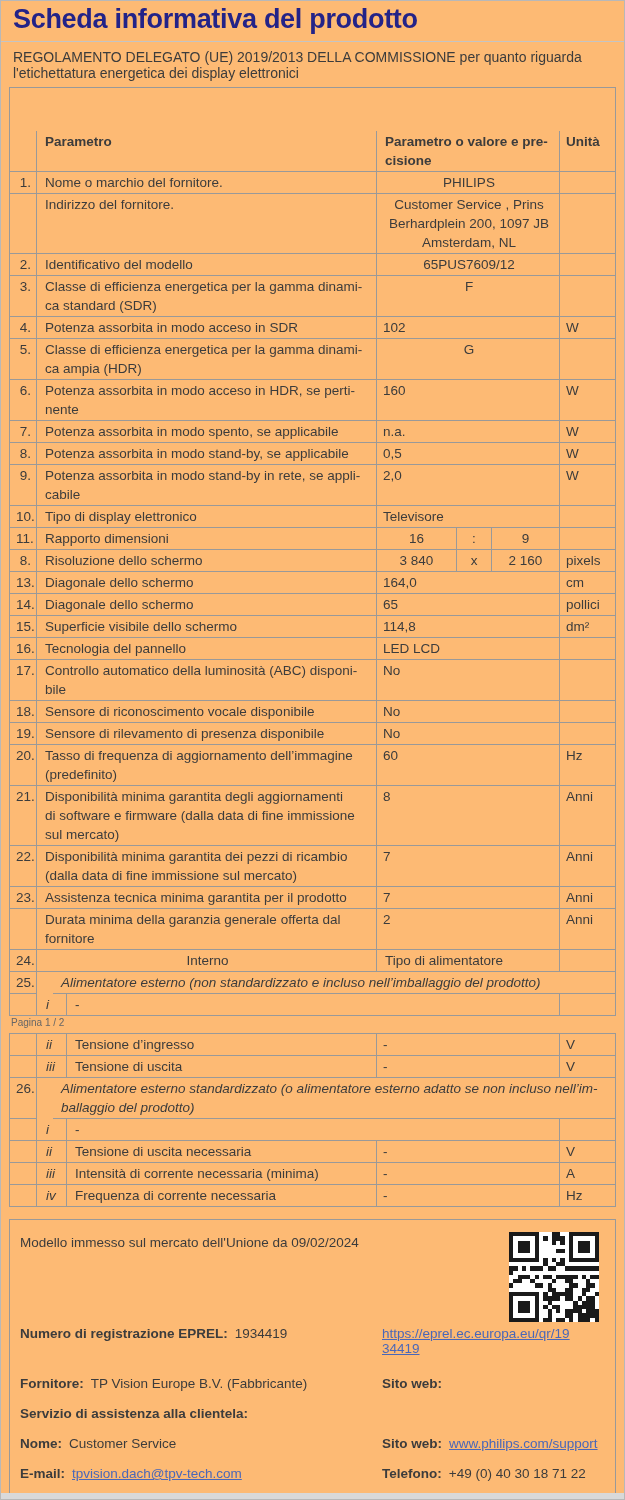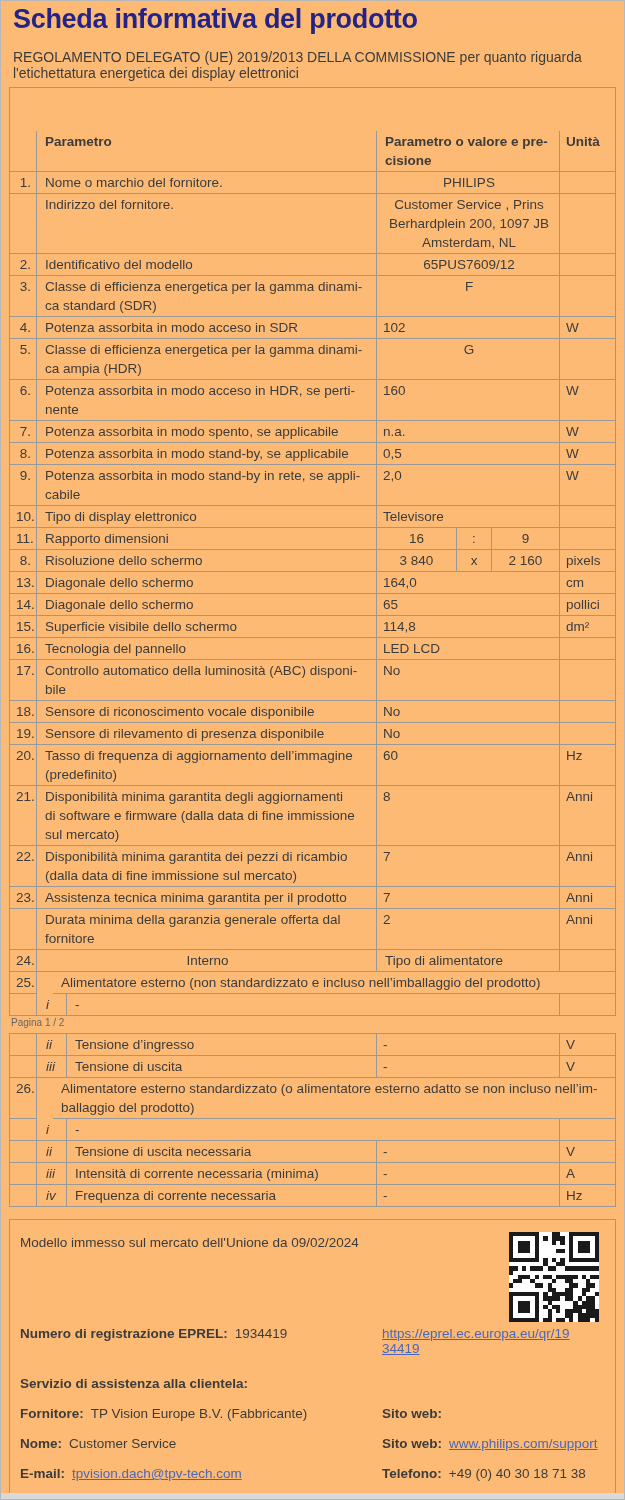--- a/index.html
+++ b/index.html
@@ -29,21 +29,21 @@
   .trow .c:last-child{border-right:none;}
   .dtable .trow:last-child .c{border-bottom:none;}
   .num{text-align:right;padding-right:5px;}
   .param{padding-left:8px;}
   .al{text-align:center;padding-left:8px;}
   .ar{text-align:left;padding-right:8px;}
   .unit{padding-left:6px;}
   .tv{text-align:center;}
   .subnum{font-style:italic;padding-left:9px;}
   .hdr .c{font-weight:bold;margin-top:43px;}
-  .span-cell{padding-left:8px;}
+  .span-cell{padding-left:8px;font-style:italic;}
 
   .pagina{text-align:left;font-size:10px;color:#666;padding:1px 10px 2px;line-height:11px;}
 
   .infobox{margin:12px 8px 0;border:1px solid var(--border);height:350px;
            padding:13px 10px;position:relative;font-size:13.5px;}
   .market-line{line-height:19px;}
   .qr{position:absolute;top:12px;right:16px;width:90px;height:90px;}
   .ib-rows{margin-top:74px;}
   .ib-row{display:grid;grid-template-columns:362px 1fr;align-items:start;}
   .ib-row.h50{min-height:50px;}
@@ -538,34 +538,34 @@
           <rect x="20" y="20" width="1" height="1" fill="#1a1a1a"></rect>
         </svg></div>
 
     <div class="ib-rows">
       <div class="ib-row h50">
         <div><span class="ib-label">Numero di registrazione EPREL:</span><span class="ib-val">1934419</span></div>
         <a class="lnk">https://eprel.ec.europa.eu/qr/19
 34419</a>
       </div>
       <div class="ib-row h30">
+        <div><span class="ib-label">Fornitore:</span><span class="ib-val">TP Vision Europe B.V. (Fabbricante)</span></div>
+        <div><span class="ib-label">Sito web:</span></div>
+      </div>
+      <div class="ib-row h30">
         <div><span class="ib-label">Servizio di assistenza alla clientela:</span></div>
         <div></div>
-      </div>
-      <div class="ib-row h30">
-        <div><span class="ib-label">Fornitore:</span><span class="ib-val">TP Vision Europe B.V. (Fabbricante)</span></div>
-        <div><span class="ib-label">Sito web:</span></div>
       </div>
       <div class="ib-row h30">
         <div><span class="ib-label">Nome:</span><span class="ib-val">Customer Service</span></div>
         <div><span class="ib-label">Sito web:</span><a class="lnk ib-val">www.philips.com/support</a></div>
       </div>
       <div class="ib-row h30">
         <div><span class="ib-label">E-mail:</span><a class="lnk ib-val">tpvision.dach@tpv-tech.com</a></div>
-        <div><span class="ib-label">Telefono:</span><span class="ib-val">+49 (0) 40 30 18 71 38</span></div>
+        <div><span class="ib-label">Telefono:</span><span class="ib-val">+49 (0) 40 30 18 71 22</span></div>
       </div>
       <div>
         <span class="ib-label">Telefono:</span>
         <div class="addr">Prins Berhardplein 200
  1097 JB Amsterdam
  Paesi Bassi</div>
       </div>
     </div>
   </div>
 

